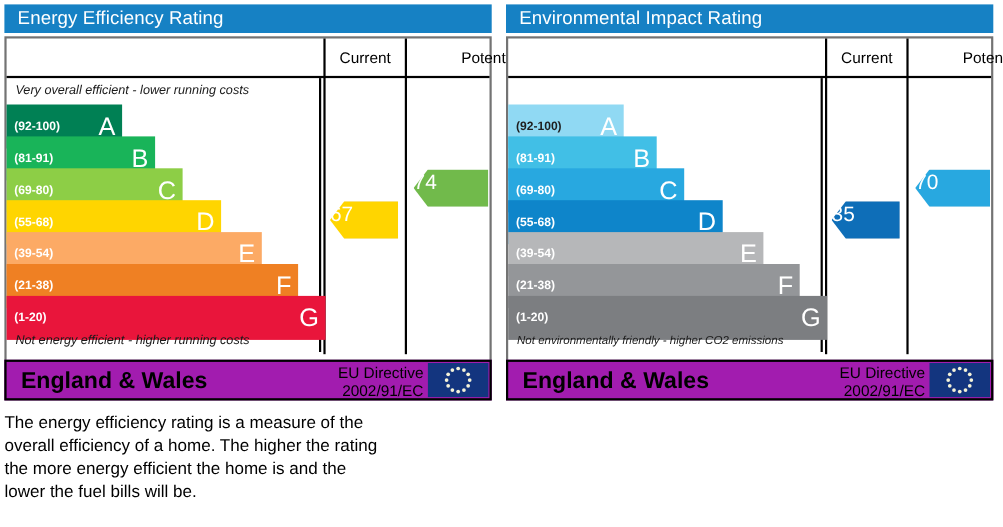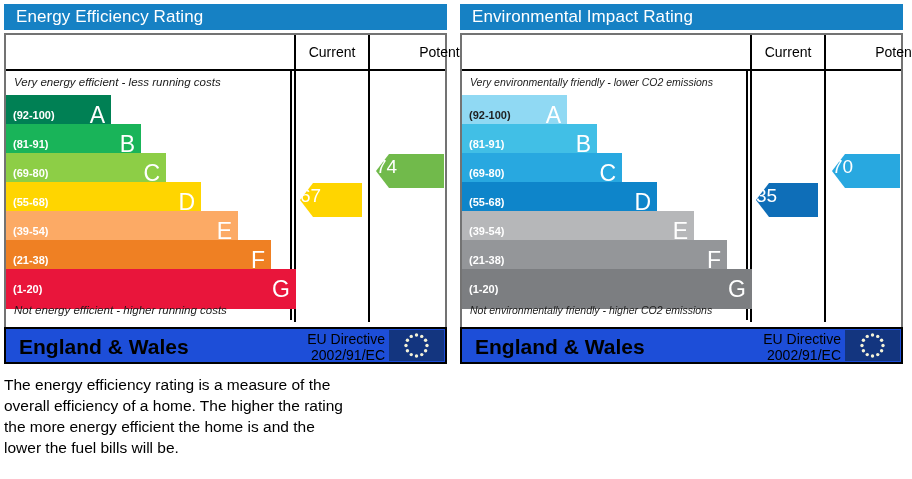--- a/index.html
+++ b/index.html
@@ -162,21 +162,21 @@
 
   
   .footer {
     position: absolute;
     left: 4px;
     top: 327px;
     width: 443px;
     height: 37px;
     border: 2px solid #000;
     box-sizing: border-box;
-    background: #1d4ed8;
+    background: #a21caf;
   }
   .footer .region {
     position: absolute;
     left: 13px;
     top: 6px;
     font-size: 21px;
     font-weight: bold;
     color: #000;
     white-space: nowrap;
   }
@@ -224,21 +224,21 @@
     <div class="chart-frame">
 
       <div class="head-row"></div>
       <div class="col-div-1"></div>
       <div class="col-div-2"></div>
 
       <div class="col-head current">Current</div>
       <div class="col-head potential">Potential</div>
 
       <div class="band-area">
-        <div class="cap-text cap-top">Very energy efficient - less running costs</div>
+        <div class="cap-text cap-top">Very overall efficient - lower running costs</div>
         <div class="bands">
             <div class="band" style="top: 0px; width: 105px; background: rgb(0, 128, 84);">
               <span class="range">(92-100)</span>
               <span class="letter">A</span>
             </div>
             <div class="band" style="top: 29px; width: 135px; background: rgb(25, 180, 89);">
               <span class="range">(81-91)</span>
               <span class="letter">B</span>
             </div>
             <div class="band" style="top: 58px; width: 160px; background: rgb(141, 206, 70);">
@@ -307,21 +307,20 @@
     <div class="chart-frame">
 
       <div class="head-row"></div>
       <div class="col-div-1"></div>
       <div class="col-div-2"></div>
 
       <div class="col-head current">Current</div>
       <div class="col-head potential">Potential</div>
 
       <div class="band-area">
-        <div class="cap-text cap-top cap-small">Very environmentally friendly - lower CO2 emissions</div>
         <div class="bands">
             <div class="band dark-range" style="top: 0px; width: 105px; background: rgb(144, 217, 243);">
               <span class="range">(92-100)</span>
               <span class="letter">A</span>
             </div>
             <div class="band" style="top: 29px; width: 135px; background: rgb(65, 191, 230);">
               <span class="range">(81-91)</span>
               <span class="letter">B</span>
             </div>
             <div class="band" style="top: 58px; width: 160px; background: rgb(40, 168, 224);">

